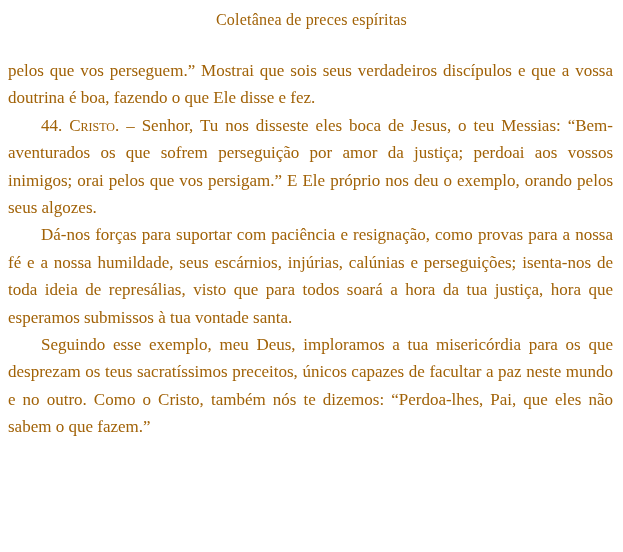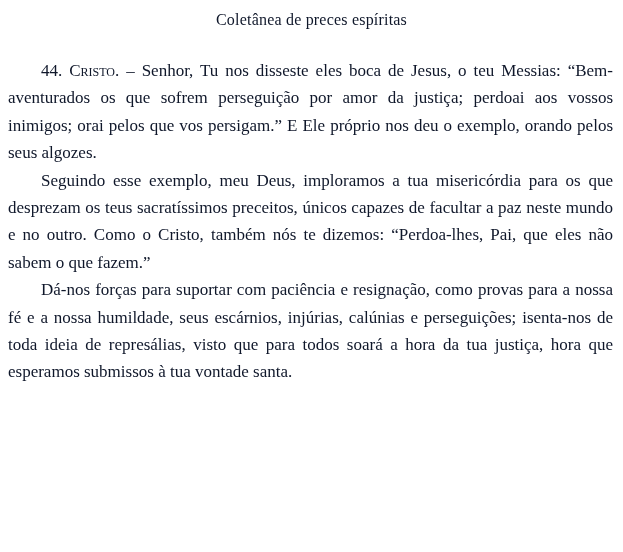--- a/index.html
+++ b/index.html
@@ -9,21 +9,21 @@
   body {
     width: 623px;
     height: 552px;
     background: #ffffff;
     overflow: hidden;
   }
   .page {
     width: 623px;
     height: 552px;
     background: #ffffff;
-    color: #0f172a;
+    color: #a16207;
     font-family: "Liberation Serif", "DejaVu Serif", serif;
     box-sizing: border-box;
   }
   .running-header {
     text-align: center;
     font-size: 16px;
     line-height: 20px;
     padding-top: 10px;
     letter-spacing: 0.2px;
   }
@@ -46,21 +46,22 @@
     font-variant: small-caps;
   }
 </style>
 </head>
 <body>
 
 <div class="page">
   <div class="running-header">Coletânea de preces espíritas</div>
 
   <div class="page-body">
+    <p>pelos que vos perseguem.” Mostrai que sois seus verdadeiros discípulos e que a vossa doutrina é boa, fazendo o que Ele disse e fez.</p>
 
 
     <p class="indent"><span>44. </span><span class="sc">Cristo</span><span>. – Senhor, Tu nos disseste eles boca de Jesus, o teu Messias: “Bem-aventurados os que sofrem perseguição por amor da justiça; perdoai aos vossos inimigos; orai pelos que vos persigam.” E Ele próprio nos deu o exemplo, orando pelos seus algozes.</span></p>
 
+    <p class="indent">Dá-nos forças para suportar com paciência e resignação, como provas para a nossa fé e a nossa humildade, seus escárnios, injúrias, calúnias e perseguições; isenta-nos de toda ideia de represálias, visto que para todos soará a hora da tua justiça, hora que esperamos submissos à tua vontade santa.</p>
+
     <p class="indent">Seguindo esse exemplo, meu Deus, imploramos a tua misericórdia para os que desprezam os teus sacratíssimos preceitos, únicos capazes de facultar a paz neste mundo e no outro. Como o Cristo, também nós te dizemos: “Perdoa-lhes, Pai, que eles não sabem o que fazem.”</p>
-
-    <p class="indent">Dá-nos forças para suportar com paciência e resignação, como provas para a nossa fé e a nossa humildade, seus escárnios, injúrias, calúnias e perseguições; isenta-nos de toda ideia de represálias, visto que para todos soará a hora da tua justiça, hora que esperamos submissos à tua vontade santa.</p>
   </div>
 </div>
 
 </body></html>

